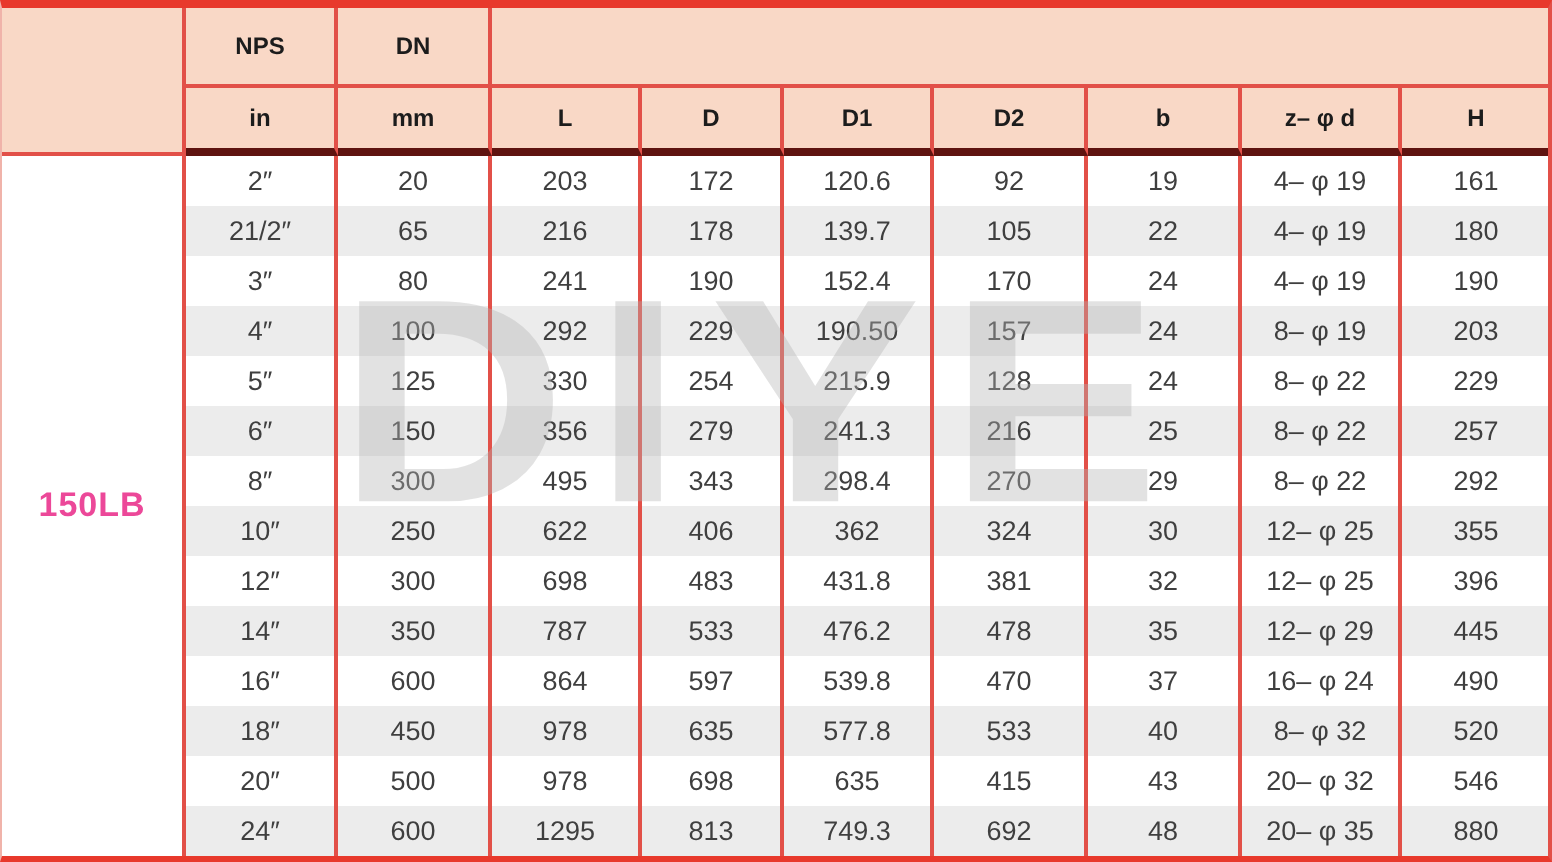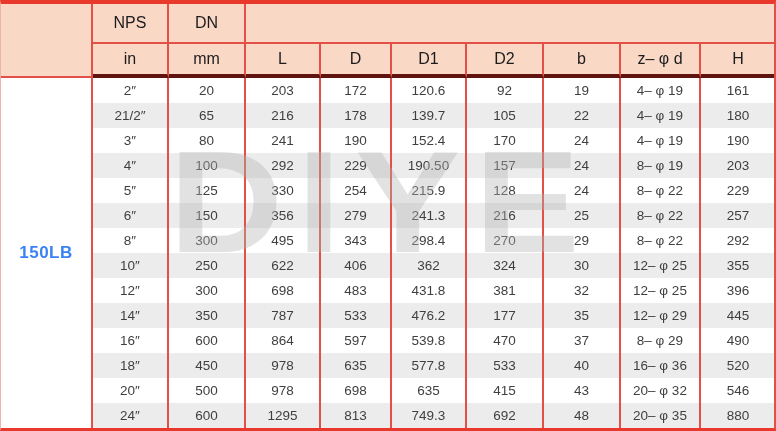--- a/index.html
+++ b/index.html
@@ -30,36 +30,36 @@
     text-align: center;
     vertical-align: middle;
     border-right: 2px solid #e25048;
     font-size: 13.5px;
     white-space: nowrap;
     overflow: hidden;
   }
   thead th {
     background: #f9d8c6;
     color: #1c1c1c;
-    font-weight: normal;
-    font-size: 16px;
+    font-weight: bold;
+    font-size: 12px;
   }
   tr.hrow1 { height: 40px; }
   tr.hrow2 { height: 34px; }
   tr.hrow1 th { border-bottom: 2px solid #e25048; }
   tr.hrow2 th { border-bottom: 4px solid #5f1410; }
   th.corner { border-bottom: 4px solid #5f1410; }
   tbody tr { height: 25px; }
   tbody td { color: #3f3f3f; background: transparent; }
   tbody tr.shaded td { background: #ececec; }
   td.rating-cell {
     background: #ffffff !important;
     font-weight: bold;
     font-size: 17px;
-    color: #3b82f6;
+    color: #ec4899;
     letter-spacing: 0.5px;
   }
   .watermark {
     position: absolute;
     left: 168px;
     top: 118px;
     font-size: 158px;
     line-height: 1;
     font-weight: bold;
     letter-spacing: 14px;
@@ -208,45 +208,45 @@
           <td>32</td>
           <td>12– φ 25</td>
           <td>396</td>
         </tr>
         <tr class="shaded">
           <td>14″</td>
           <td>350</td>
           <td>787</td>
           <td>533</td>
           <td>476.2</td>
-          <td>177</td>
+          <td>478</td>
           <td>35</td>
           <td>12– φ 29</td>
           <td>445</td>
         </tr>
         <tr>
           <td>16″</td>
           <td>600</td>
           <td>864</td>
           <td>597</td>
           <td>539.8</td>
           <td>470</td>
           <td>37</td>
-          <td>8– φ 29</td>
+          <td>16– φ 24</td>
           <td>490</td>
         </tr>
         <tr class="shaded">
           <td>18″</td>
           <td>450</td>
           <td>978</td>
           <td>635</td>
           <td>577.8</td>
           <td>533</td>
           <td>40</td>
-          <td>16– φ 36</td>
+          <td>8– φ 32</td>
           <td>520</td>
         </tr>
         <tr>
           <td>20″</td>
           <td>500</td>
           <td>978</td>
           <td>698</td>
           <td>635</td>
           <td>415</td>
           <td>43</td>

